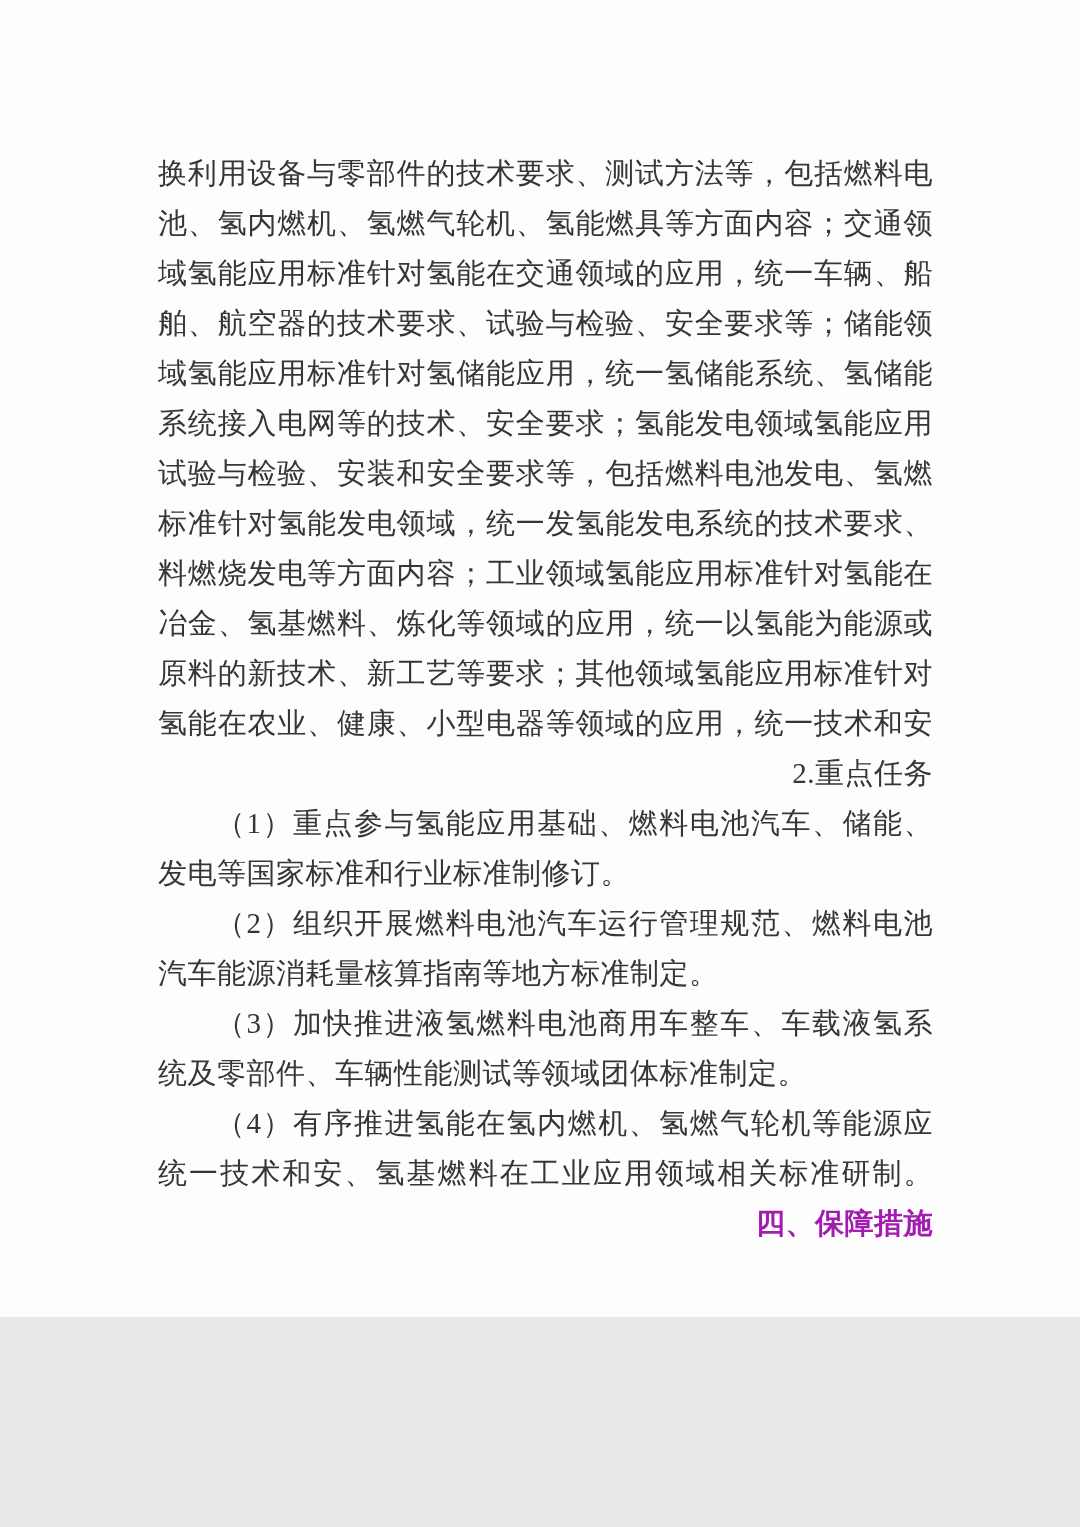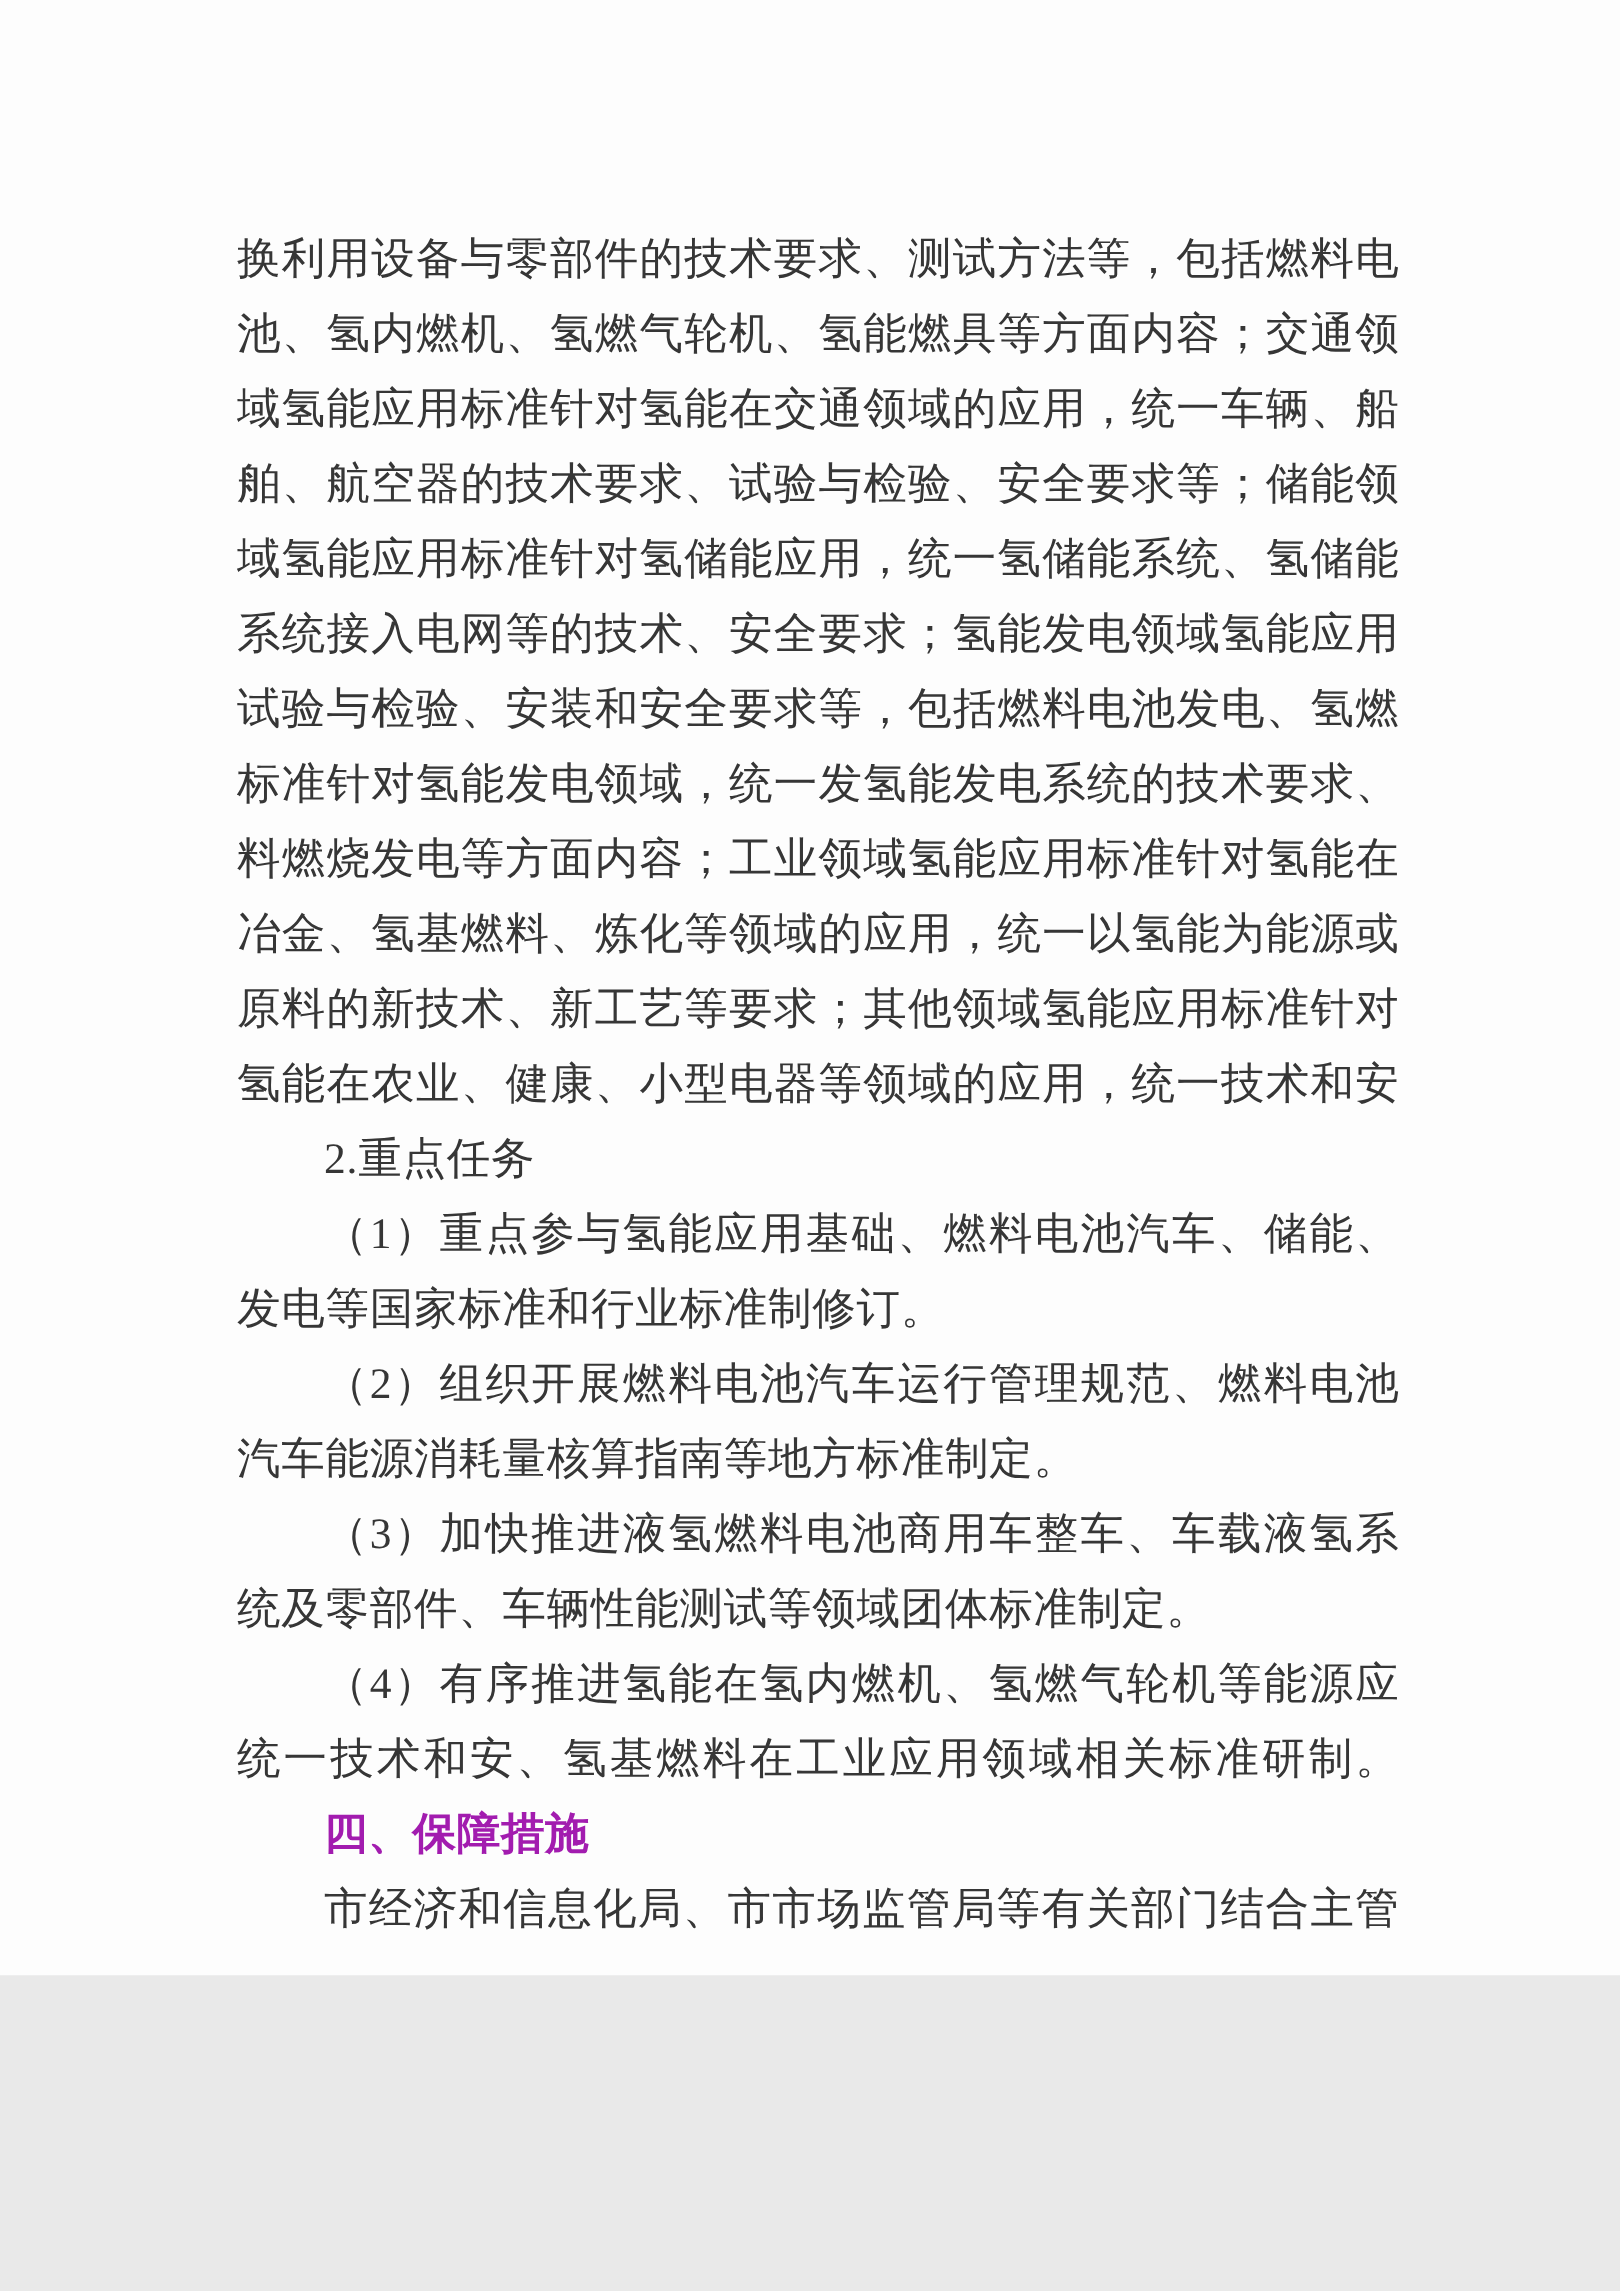--- a/index.html
+++ b/index.html
@@ -30,20 +30,21 @@
     text-align: left;
     white-space: nowrap;
   }
   .line.fill {
     white-space: normal;
     text-align: justify;
     text-align-last: justify;
   }
   .line.indent {
     text-indent: 2em;
+    text-align: right;
   }
   .line.heading {
     font-family: "Liberation Sans", "DejaVu Sans", sans-serif;
     font-weight: 700;
     color: #a21caf;
   }
   .footer {
     position: absolute;
     left: 192px;
     top: 1372px;
@@ -73,19 +74,18 @@
     <div class="line indent">2.重点任务</div>
     <div class="line fill indent">（1）重点参与氢能应用基础、燃料电池汽车、储能、</div>
     <div class="line">发电等国家标准和行业标准制修订。</div>
     <div class="line fill indent">（2）组织开展燃料电池汽车运行管理规范、燃料电池</div>
     <div class="line">汽车能源消耗量核算指南等地方标准制定。</div>
     <div class="line fill indent">（3）加快推进液氢燃料电池商用车整车、车载液氢系</div>
     <div class="line">统及零部件、车辆性能测试等领域团体标准制定。</div>
     <div class="line fill indent">（4）有序推进氢能在氢内燃机、氢燃气轮机等能源应</div>
     <div class="line fill">统一技术和安、氢基燃料在工业应用领域相关标准研制。</div>
     <div class="line indent heading">四、保障措施</div>
-    <div class="line fill indent">市经济和信息化局、市市场监管局等有关部门结合主管</div>
   </div>
 
   <div class="footer">
     <span>— 10 —</span>
   </div>
 </div>
 
 </body></html>

